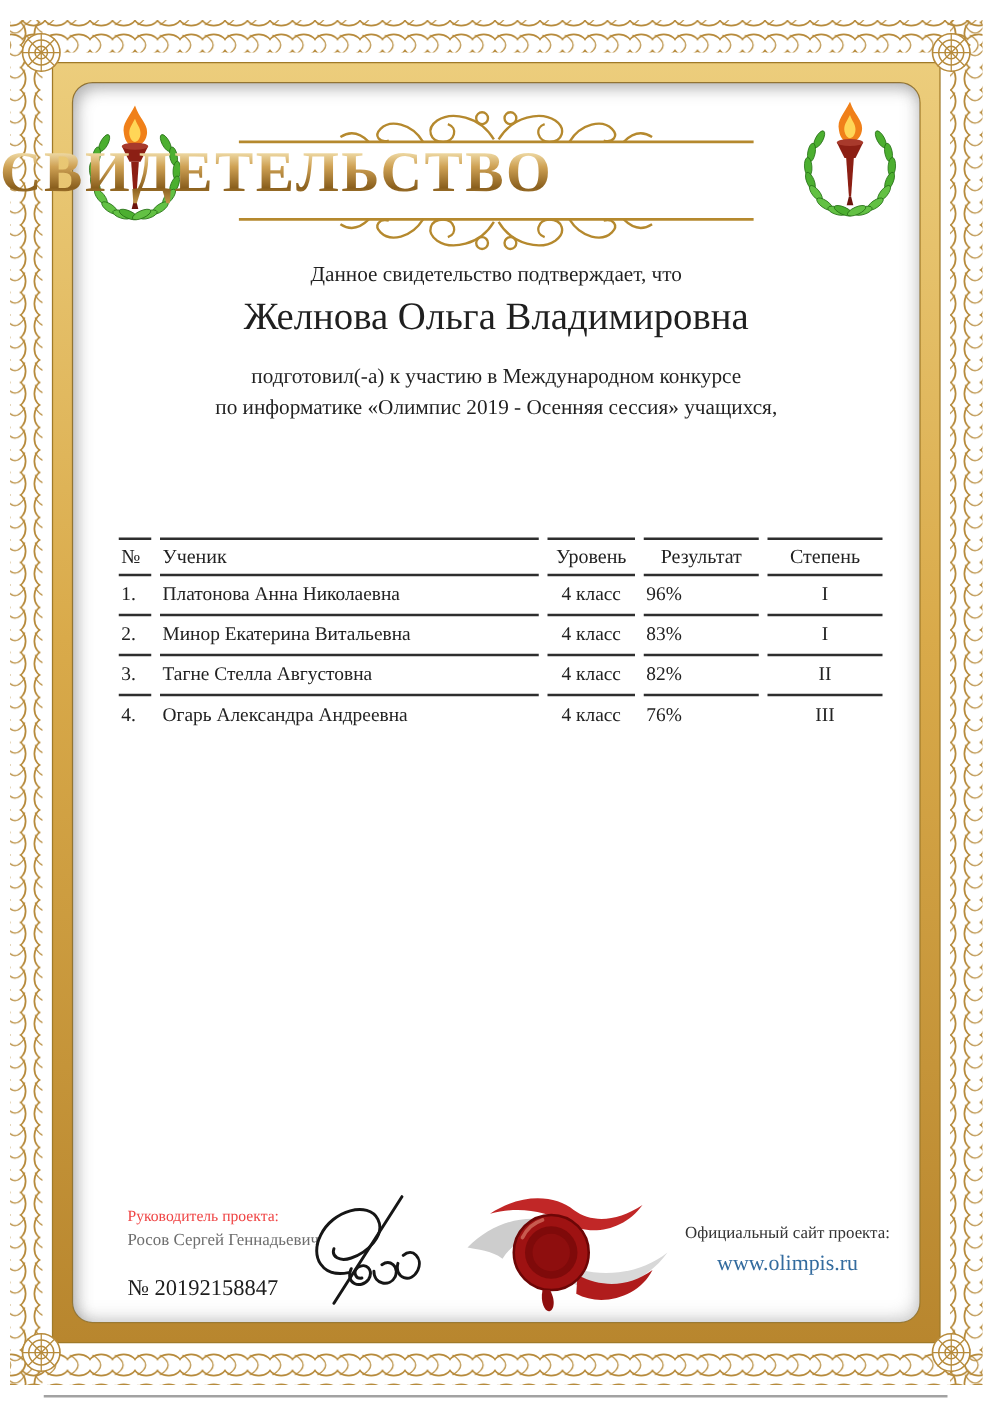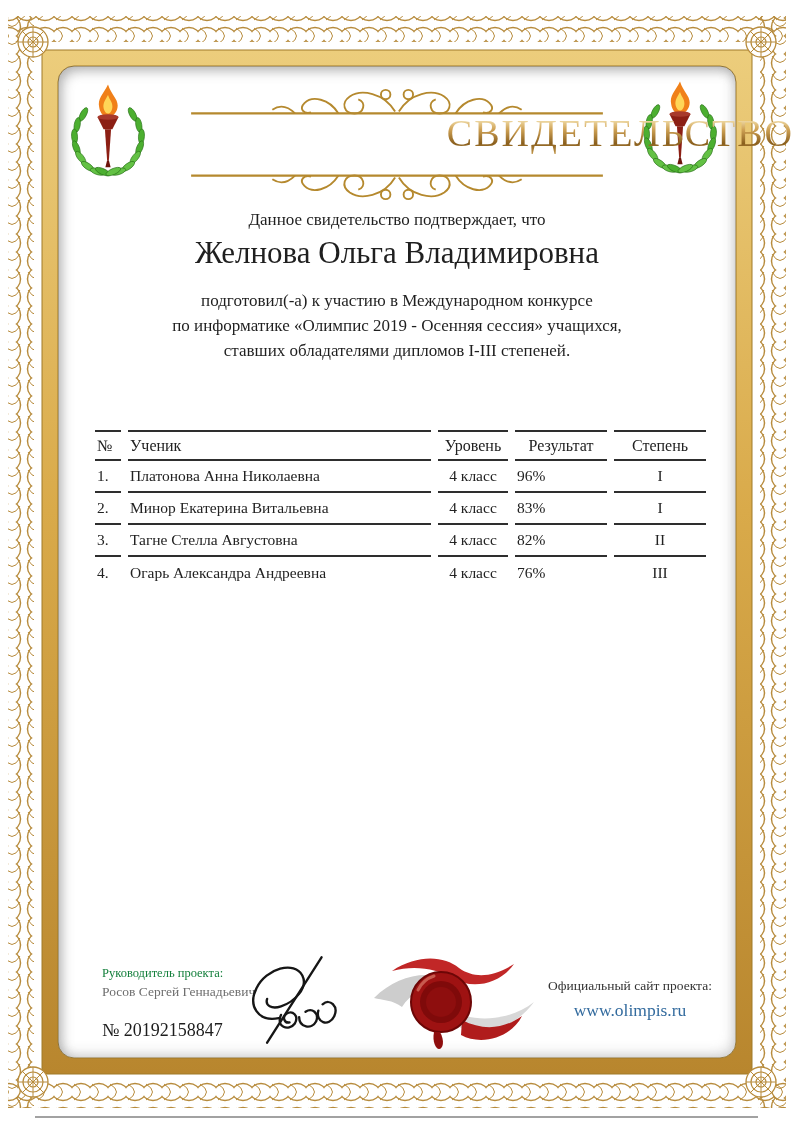--- a/index.html
+++ b/index.html
@@ -24,22 +24,22 @@
   .emblem { position:absolute; width:88px; height:108px; }
   .emblem.left  { left:64px;  top:78px; }
   .emblem.right { left:636px; top:75px; }
 
   .ornament { position:absolute; left:177px; width:440px; height:34px; }
   .ornament.top { top:87px; }
   .ornament.bottom { top:168px; transform:scaleY(-1); }
 
   .title {
     position:absolute; left:0; right:0; top:111px;
-    text-align:right;
-    font-size:38px; font-weight:normal; letter-spacing:2px;
+    text-align:left;
+    font-size:46px; font-weight:bold; letter-spacing:2px;
     color:#b8893a;
     background:linear-gradient(180deg,#e9cd85 0%,#f6e7b8 16%,#cfa255 42%,#8a5f1d 74%,#c99d4e 100%);
     -webkit-background-clip:text; background-clip:text;
     -webkit-text-fill-color:transparent;
   }
 
   .intro      { position:absolute; left:0; right:0; top:210px; text-align:center; font-size:17px; }
   .recipient  { position:absolute; left:0; right:0; top:235px; text-align:center; font-size:31px; }
   .body-line1 { position:absolute; left:0; right:0; top:291px; text-align:center; font-size:17px; }
   .body-line2 { position:absolute; left:0; right:0; top:316px; text-align:center; font-size:17px; }
@@ -55,21 +55,21 @@
   table.results th { height:31px; border-top:2px solid #2e2e2e; border-bottom:2px solid #2e2e2e; font-size:16px; }
   table.results td { height:32px; }
   table.results tr.mid td { border-bottom:2px solid #2e2e2e; }
   .col-num    { width:26px;  text-align:left; }
   .col-name   { width:303px; text-align:left; }
   .col-level  { width:70px;  text-align:center; }
   .col-result { width:92px;  }
   .col-degree { width:92px;  text-align:center; }
 
   .leader-block { position:absolute; left:102px; top:966px; }
-  .leader-label { font-size:12.5px; color:#15803d; }
+  .leader-label { font-size:12.5px; color:#ef4444; }
   .leader-name  { font-size:13.5px; color:#6e6e6e; margin-top:3px; }
   .cert-number  { font-size:18px; color:#1d1d1d; margin-top:20px; }
 
   .signature { position:absolute; left:238px; top:952px; width:118px; height:96px; }
   .seal      { position:absolute; left:362px; top:950px; width:182px; height:102px; }
 
   .site-block { position:absolute; left:528px; top:978px; width:204px; text-align:center; }
   .site-label { font-size:13.5px; color:#333; }
   .site-link  { display:inline-block; margin-top:6px; font-size:17.5px; color:#336b9e; text-decoration:none; }
 
@@ -173,21 +173,20 @@
     </svg>
     <div class="title">СВИДЕТЕЛЬСТВО</div>
     <svg class="ornament bottom" viewBox="0 0 440 36" aria-hidden="true">
       <use href="#flourish"></use>
     </svg>
 
     <div class="intro">Данное свидетельство подтверждает, что</div>
     <div class="recipient">Желнова Ольга Владимировна</div>
     <div class="body-line1">подготовил(-а) к участию в Международном конкурсе</div>
     <div class="body-line2">по информатике «Олимпис 2019 - Осенняя сессия» учащихся,</div>
-    <div class="body-line3">ставших обладателями дипломов I-III степеней.</div>
 
     <table class="results">
       <thead>
         <tr>
           <th class="col-num">№</th>
           <th class="col-name">Ученик</th>
           <th class="col-level">Уровень</th>
           <th class="col-result">Результат</th>
           <th class="col-degree">Степень</th>
         </tr>

